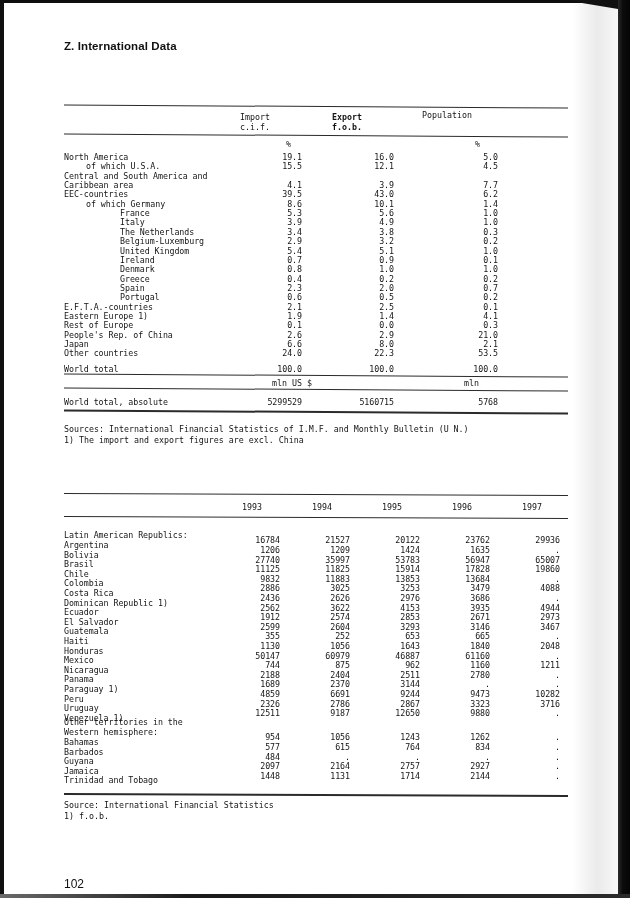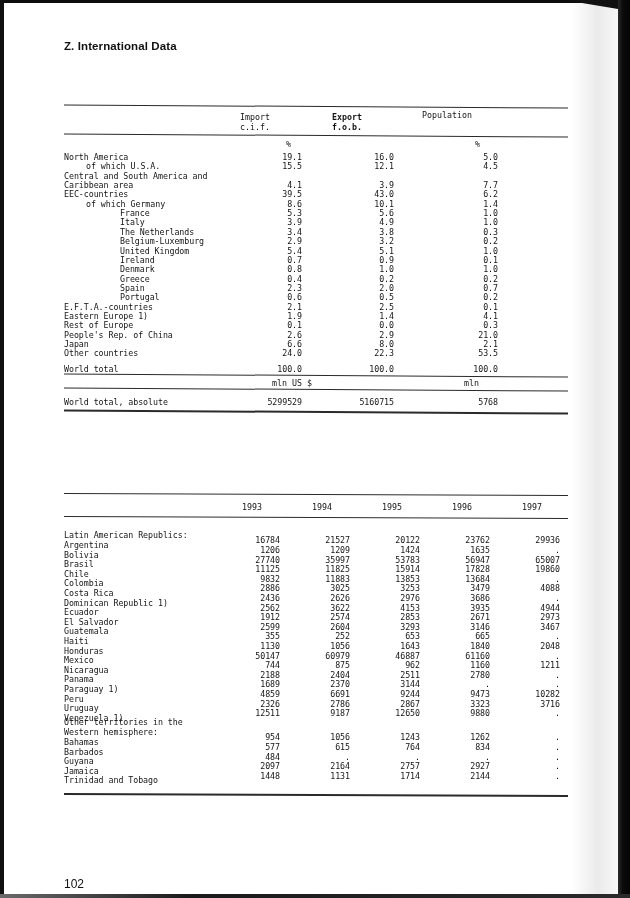--- a/index.html
+++ b/index.html
@@ -279,20 +279,22 @@
       <div class="row mono" style="top:293px; width:504px;">
         <span class="lbl">World total, absolute</span>
         <span class="num c1">5299529</span>
         <span class="num c2">5160715</span>
         <span class="num c3">5768</span>
       </div>
 
       <div class="rule" style="left:0px; top:307px; width:504px; height:1.6px; transform:rotate(0.35deg);"></div>
     </div>
 
+    <div class="note" id="t1-sources" style="left:64px; top:424px;">Sources: International Financial Statistics of I.M.F. and Monthly Bulletin (U N.)
+1) The import and export figures are excl. China</div>
 
 
     <div class="tbl t2" id="t2" style="left:64px; top:494px; width:504px;">
 
       <div class="rule" style="left:0px; top:0px; width:504px; height:1.2px; transform:rotate(0.2deg);"></div>
 
       <div id="t2-years">
           <span class="colhead yr" style="left: 160px; top: 8px; width: 56px;">1993</span>
           <span class="colhead yr" style="left: 230px; top: 8px; width: 56px;">1994</span>
           <span class="colhead yr" style="left: 300px; top: 8px; width: 56px;">1995</span>
@@ -507,20 +509,22 @@
             <span class="num c2" style="top: -4.6px;">1131</span>
             <span class="num c3" style="top: -4.6px;">1714</span>
             <span class="num c4" style="top: -4.6px;">2144</span>
             <span class="num c5" style="top: -4.6px;">.</span>
           </div>
         </div>
 
       <div class="rule" style="left:0px; top:300px; width:504px; height:1.6px; transform:rotate(0.2deg);"></div>
     </div>
 
+    <div class="note" id="t2-sources" style="left:64px; top:800px;">Source: International Financial Statistics
+1) f.o.b.</div>
 
     <div id="page-number">102</div>
   </div>
 
   <div class="curl"></div>
   <div class="edge-top"></div>
   <div class="edge-left"></div>
   <div class="edge-right"></div>
   <div class="edge-bottom"></div>
   <div class="corner-tr"></div>

